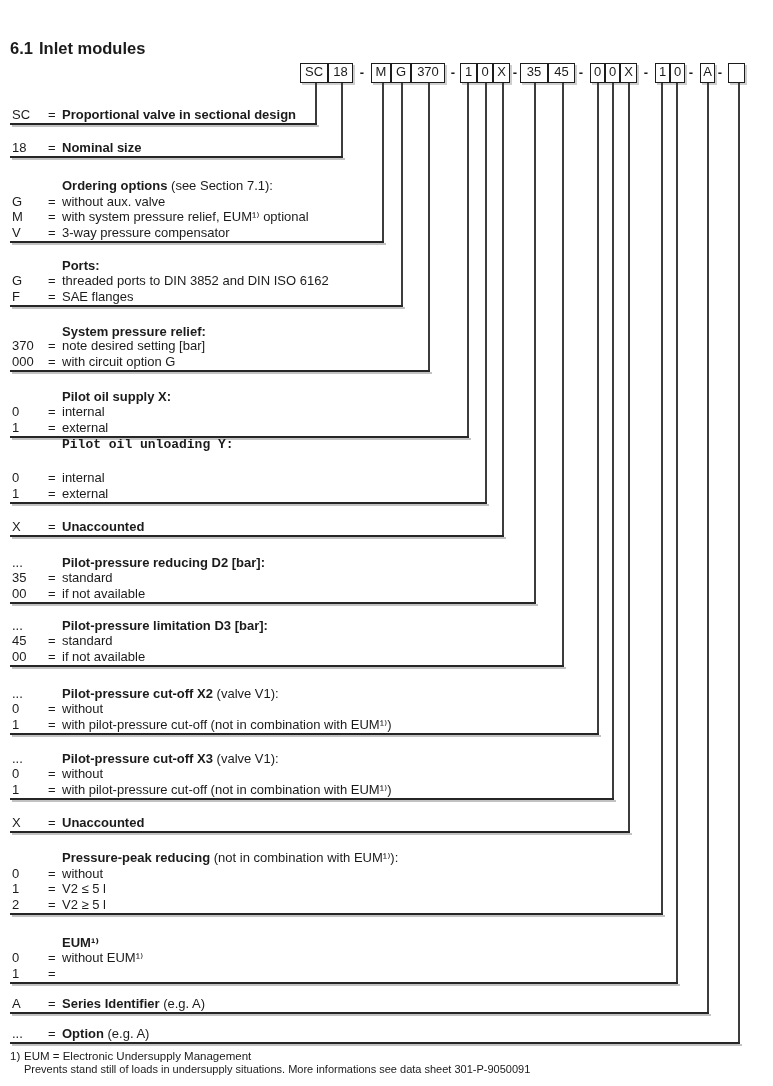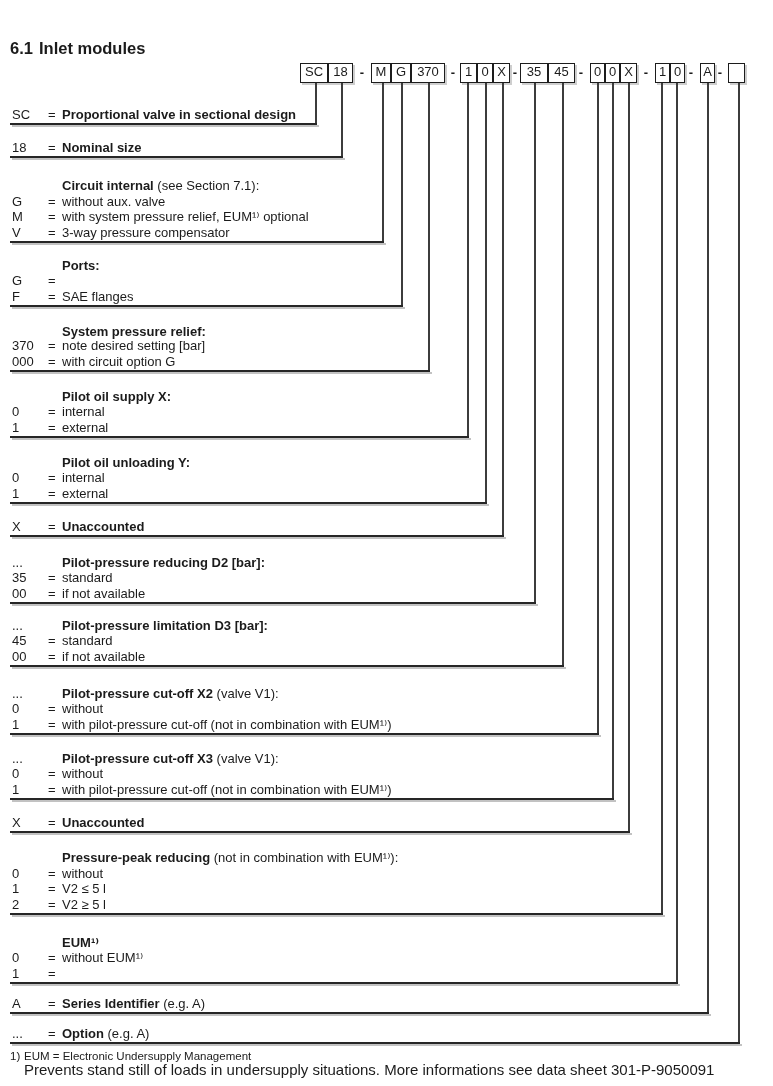--- a/index.html
+++ b/index.html
@@ -26,21 +26,21 @@
   .rule{position:absolute;height:1.8px;background:#262626;box-shadow:2px 2px 0 rgba(168,168,168,.7);}
 
   .sec-line{position:absolute;left:0;width:773px;height:15px;font-size:13px;line-height:15px;white-space:nowrap;}
   .sec-label{position:absolute;left:12px;}
   .sec-eq{position:absolute;left:48px;}
   .sec-desc{position:absolute;left:62px;white-space:nowrap;}
   .b{font-weight:bold;}
 
   .footnote-line1{position:absolute;top:1050px;left:10px;font-size:11.5px;line-height:13px;white-space:nowrap;}
   .footnote-line1 .marker{display:inline-block;width:14px;}
-  .footnote-line2{position:absolute;top:1063px;left:24px;font-size:15px;line-height:13px;white-space:nowrap;}
+  .footnote-line2{position:absolute;top:1063px;left:24px;font-size:11px;line-height:13px;white-space:nowrap;}
 </style>
 </head>
 <body>
 
 <div class="page">
 
 
   <div class="h2">
     <span class="num">6.1</span><span>Inlet modules</span>
   </div>
@@ -82,21 +82,21 @@
       <div class="connector" style="left: 341px; top: 83px; height: 73px;"></div>
       <div class="rule" style="left: 10px; top: 156px; width: 333px;"></div>
       <div class="sec-line" style="top: 140px;">
         <div class="sec-label">18</div>
         <div class="sec-eq">=</div>
         <div class="sec-desc"><span class="b">Nominal size</span></div>
       </div>
       <div class="connector" style="left: 382px; top: 83px; height: 158px;"></div>
       <div class="rule" style="left: 10px; top: 241px; width: 374px;"></div>
       <div class="sec-line" style="top: 178px;">
-        <div class="sec-desc"><span class="b">Circuit internal</span><span> (see Section 7.1):</span></div>
+        <div class="sec-desc"><span class="b">Ordering options</span><span> (see Section 7.1):</span></div>
       </div>
       <div class="sec-line" style="top: 194px;">
         <div class="sec-label">G</div>
         <div class="sec-eq">=</div>
         <div class="sec-desc"><span>without aux. valve</span></div>
       </div>
       <div class="sec-line" style="top: 209px;">
         <div class="sec-label">M</div>
         <div class="sec-eq">=</div>
         <div class="sec-desc"><span>with system pressure relief, EUM¹⁾ optional</span></div>
@@ -107,20 +107,21 @@
         <div class="sec-desc"><span>3-way pressure compensator</span></div>
       </div>
       <div class="connector" style="left: 401px; top: 83px; height: 222px;"></div>
       <div class="rule" style="left: 10px; top: 305px; width: 393px;"></div>
       <div class="sec-line" style="top: 258px;">
         <div class="sec-desc"><span class="b">Ports:</span></div>
       </div>
       <div class="sec-line" style="top: 273px;">
         <div class="sec-label">G</div>
         <div class="sec-eq">=</div>
+        <div class="sec-desc"><span>threaded ports to DIN 3852 and DIN ISO 6162</span></div>
       </div>
       <div class="sec-line" style="top: 289px;">
         <div class="sec-label">F</div>
         <div class="sec-eq">=</div>
         <div class="sec-desc"><span>SAE flanges</span></div>
       </div>
       <div class="connector" style="left: 428px; top: 83px; height: 287px;"></div>
       <div class="rule" style="left: 10px; top: 370px; width: 420px;"></div>
       <div class="sec-line" style="top: 324px;">
         <div class="sec-desc"><span class="b">System pressure relief:</span></div>
@@ -145,21 +146,21 @@
         <div class="sec-eq">=</div>
         <div class="sec-desc"><span>internal</span></div>
       </div>
       <div class="sec-line" style="top: 420px;">
         <div class="sec-label">1</div>
         <div class="sec-eq">=</div>
         <div class="sec-desc"><span>external</span></div>
       </div>
       <div class="connector" style="left: 485px; top: 83px; height: 419px;"></div>
       <div class="rule" style="left: 10px; top: 502px; width: 477px;"></div>
-      <div class="sec-line" style="top: 455px;">
+      <div class="sec-line" style="top: 437px; font-family: Liberation Mono, monospace;">
         <div class="sec-desc"><span class="b">Pilot oil unloading Y:</span></div>
       </div>
       <div class="sec-line" style="top: 470px;">
         <div class="sec-label">0</div>
         <div class="sec-eq">=</div>
         <div class="sec-desc"><span>internal</span></div>
       </div>
       <div class="sec-line" style="top: 486px;">
         <div class="sec-label">1</div>
         <div class="sec-eq">=</div>

